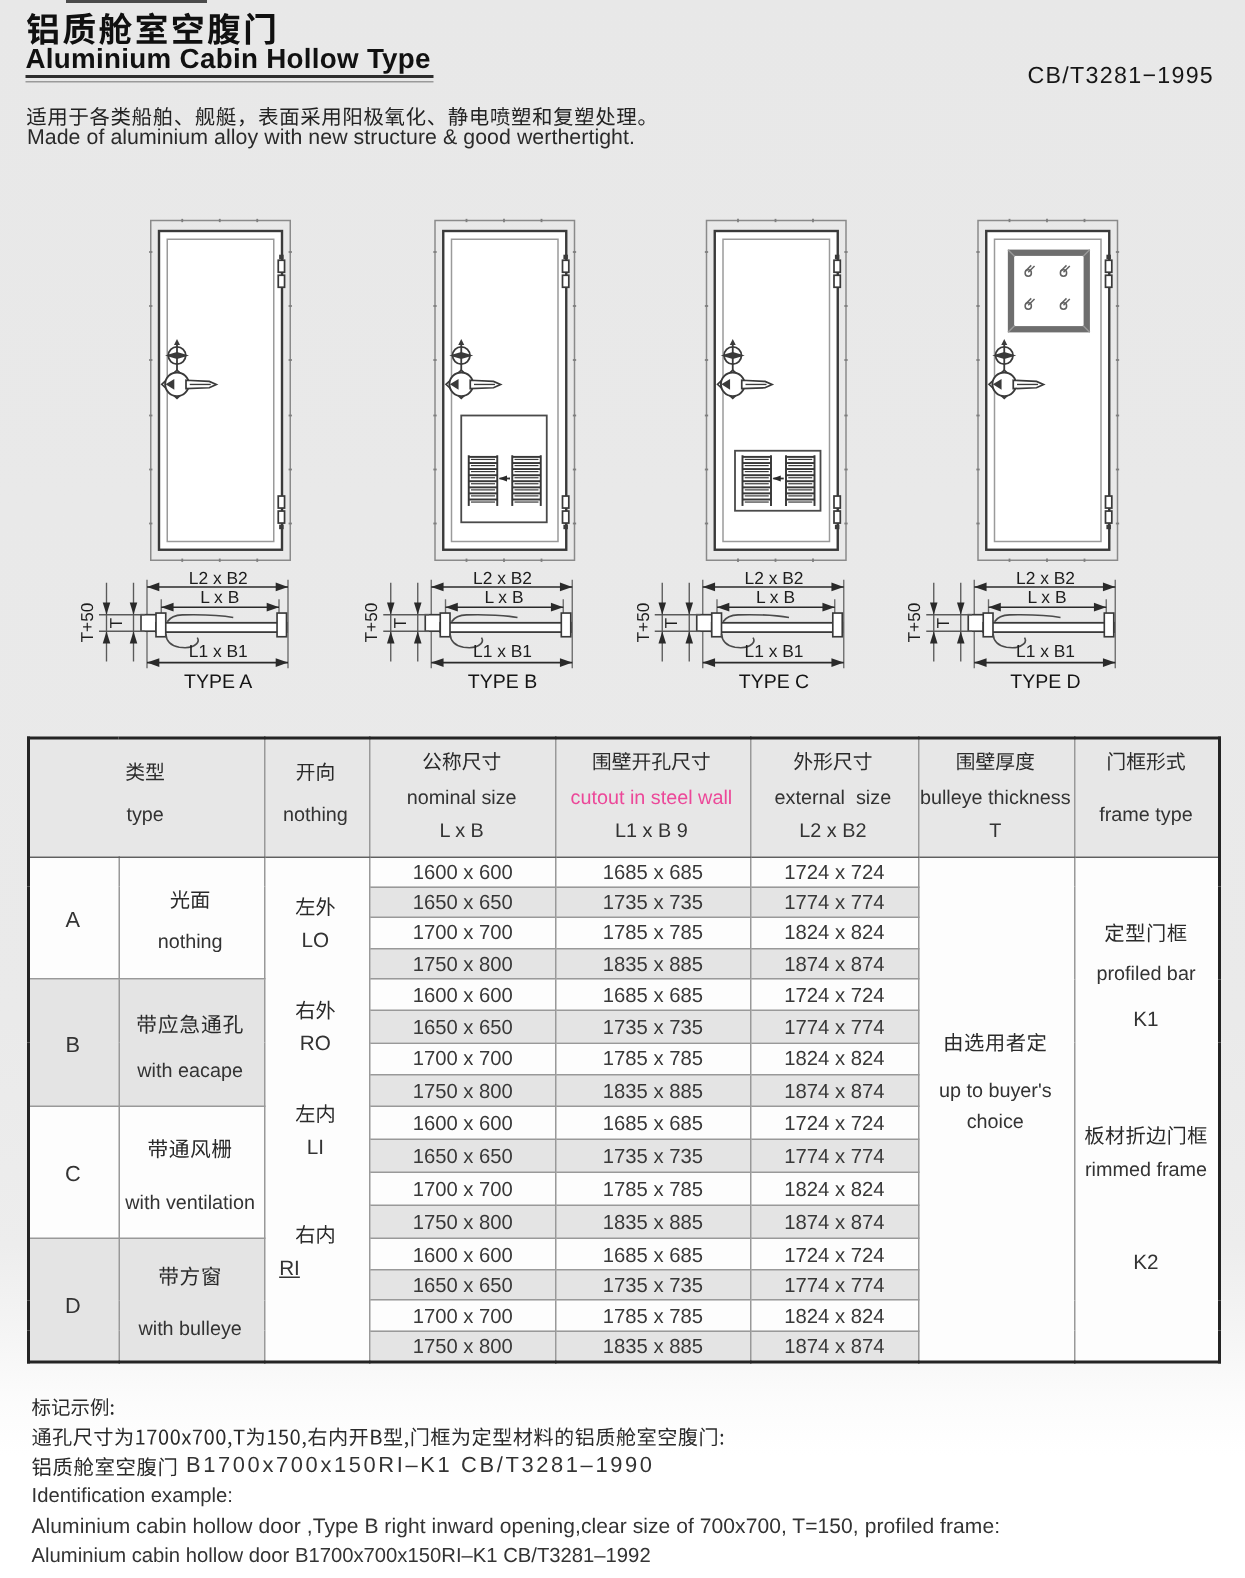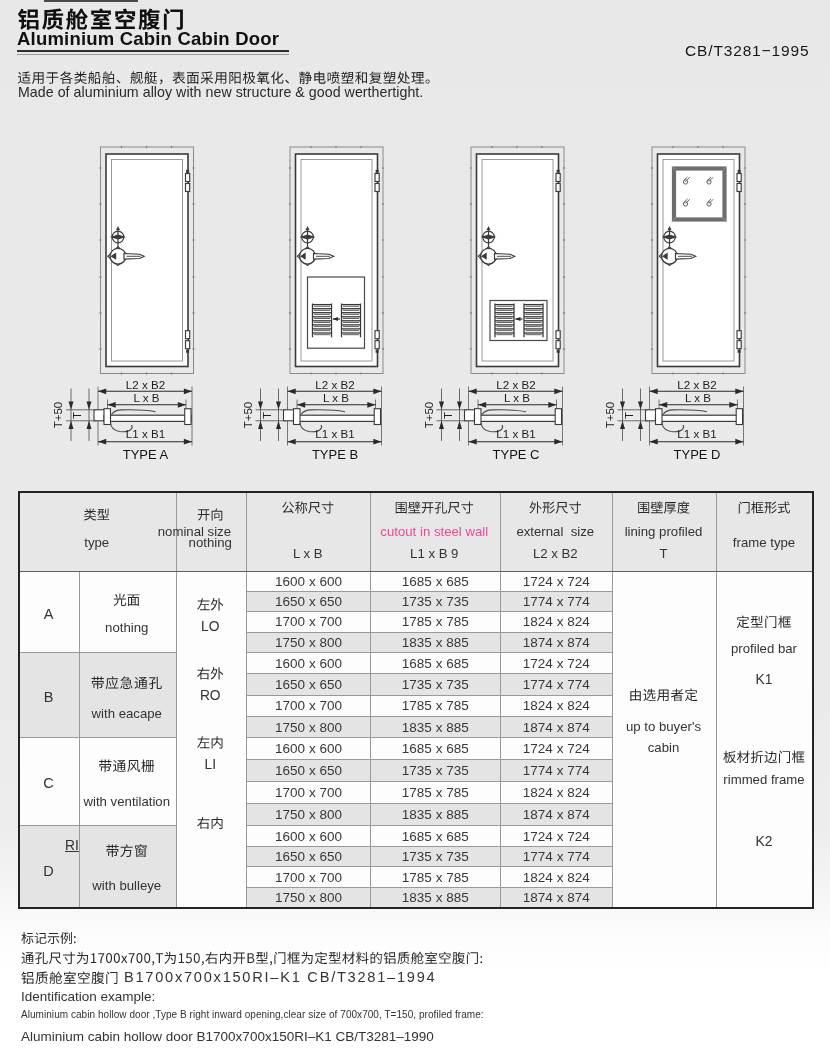--- a/index.html
+++ b/index.html
@@ -6,21 +6,21 @@
  font-family:"Liberation Sans",sans-serif;
  background:linear-gradient(180deg,#e8e8e8 0px,#eaeaea 680px,#ededed 830px,#f5f5f5 890px,#fcfcfc 935px,#fff 970px);}
 .ab{position:absolute;}
 td{padding:0;}
 svg text{font-family:"Liberation Sans",sans-serif;}
 </style></head>
 <body>
 
 <div class="ab" style="left:44px;top:0;width:94px;height:2px;background:#4a4a4a"></div>
 
-<div class="ab" style="left:17px;top:28px;font-size:18.5px;font-weight:bold;color:#111;letter-spacing:0.2px">Aluminium Cabin Cabin Door</div>
+<div class="ab" style="left:17px;top:28px;font-size:18.5px;font-weight:bold;color:#111;letter-spacing:0.2px">Aluminium Cabin Hollow Type</div>
 
 <div class="ab" style="left:17px;top:50px;width:272px;height:2px;background:#2e2e2e"></div>
 <div class="ab" style="left:17px;top:53.5px;width:272px;height:1.6px;background:#9a9a9a"></div>
 
 <div class="ab" style="left:685px;top:41.5px;font-size:15.5px;color:#161616;letter-spacing:0.85px">CB/T3281−1995</div>
 
 <div class="ab" style="left:18px;top:83.5px;font-size:14.2px;letter-spacing:0.05px;color:#2a2a2a">Made of aluminium alloy with new structure &amp; good werthertight.</div>
 
 <table class="ab" style="left:18px;top:491px;border-collapse:collapse;table-layout:fixed;width:794px;
  border:2px solid #242424;font-size:13.5px;color:#383838;text-align:center;">
@@ -140,33 +140,33 @@
   </table>
 <style>
 table td{border:1px solid #999999;}
 table tr:first-child td{border-bottom:1.5px solid #606060;background:#e5e5e5;}
 </style>
 
 <div class="ab" style="left:-53.25px;top:534.816px;width:300px;text-align:center;font-size:13.2px;color:#333333;">type</div>
 
 <div class="ab" style="left:60.25px;top:534.816px;width:300px;text-align:center;font-size:13.2px;color:#333333;">nothing</div>
 
-<div class="ab" style="left:157.75px;top:523.816px;width:300px;text-align:left;font-size:13.2px;color:#333333;">nominal size</div>
+<div class="ab" style="left:157.75px;top:523.816px;width:300px;text-align:center;font-size:13.2px;color:#333333;">nominal size</div>
 
 <div class="ab" style="left:157.75px;top:545.816px;width:300px;text-align:center;font-size:13.2px;color:#333333;">L x B</div>
 
 <div class="ab" style="left:284.25px;top:523.816px;width:300px;text-align:center;font-size:13.2px;color:#ec4899;">cutout in steel wall</div>
 
 <div class="ab" style="left:284.25px;top:545.816px;width:300px;text-align:center;font-size:13.2px;color:#333333;">L1 x B 9</div>
 
 <div class="ab" style="left:405.25px;top:523.816px;width:300px;text-align:center;font-size:13.2px;color:#333333;">external&nbsp;&nbsp;size</div>
 
 <div class="ab" style="left:405.25px;top:545.816px;width:300px;text-align:center;font-size:13.2px;color:#333333;">L2 x B2</div>
 
-<div class="ab" style="left:513.5px;top:523.816px;width:300px;text-align:center;font-size:13.2px;color:#333333;">lining profiled</div>
+<div class="ab" style="left:513.5px;top:523.816px;width:300px;text-align:center;font-size:13.2px;color:#333333;">bulleye thickness</div>
 
 <div class="ab" style="left:513.5px;top:545.816px;width:300px;text-align:center;font-size:13.2px;color:#333333;">T</div>
 
 <div class="ab" style="left:614px;top:534.816px;width:300px;text-align:center;font-size:13.2px;color:#333333;">frame type</div>
 
 <div class="ab" style="left:-101.5px;top:605.51px;width:300px;text-align:center;font-size:14.5px;color:#333333;">A</div>
 
 <div class="ab" style="left:-101.5px;top:688.51px;width:300px;text-align:center;font-size:14.5px;color:#333333;">B</div>
 
 <div class="ab" style="left:-101.5px;top:775.01px;width:300px;text-align:center;font-size:14.5px;color:#333333;">C</div>
@@ -180,41 +180,41 @@
 <div class="ab" style="left:-23.25px;top:793.816px;width:300px;text-align:center;font-size:13.2px;color:#333333;">with ventilation</div>
 
 <div class="ab" style="left:-23.25px;top:877.816px;width:300px;text-align:center;font-size:13.2px;color:#333333;">with bulleye</div>
 
 <div class="ab" style="left:60.25px;top:618.944px;width:300px;text-align:center;font-size:13.8px;color:#333333;">LO</div>
 
 <div class="ab" style="left:60.25px;top:688.444px;width:300px;text-align:center;font-size:13.8px;color:#333333;">RO</div>
 
 <div class="ab" style="left:60.25px;top:756.944px;width:300px;text-align:center;font-size:13.8px;color:#333333;">LI</div>
 
-<div class="ab" style="left:65px;top:837.944px;width:300px;font-size:13.8px;color:#333333;text-decoration:underline;">RI</div>
+<div class="ab" style="left:43px;top:837.944px;width:300px;text-align:center;font-size:13.8px;color:#333333;text-decoration:underline;">RI</div>
 
 <div class="ab" style="left:513.5px;top:718.816px;width:300px;text-align:center;font-size:13.2px;color:#333333;">up to buyer's</div>
 
-<div class="ab" style="left:513.5px;top:740.316px;width:300px;text-align:center;font-size:13.2px;color:#333333;">cabin</div>
+<div class="ab" style="left:513.5px;top:740.316px;width:300px;text-align:center;font-size:13.2px;color:#333333;">choice</div>
 
 <div class="ab" style="left:614px;top:640.816px;width:300px;text-align:center;font-size:13.2px;color:#333333;">profiled bar</div>
 
 <div class="ab" style="left:614px;top:671.944px;width:300px;text-align:center;font-size:13.8px;color:#333333;">K1</div>
 
 <div class="ab" style="left:614px;top:771.816px;width:300px;text-align:center;font-size:13.2px;color:#333333;">rimmed frame</div>
 
 <div class="ab" style="left:614px;top:833.944px;width:300px;text-align:center;font-size:13.8px;color:#333333;">K2</div>
 
 <div class="ab" style="left:21px;top:988.63px;font-size:13.5px;color:#333333;">Identification example:</div>
 
-<div class="ab" style="left:21px;top:1008.63px;font-size:10px;color:#333333;letter-spacing:0.05px">Aluminium cabin hollow door ,Type B right inward opening,clear size of 700x700, T=150, profiled frame:</div>
-
-<div class="ab" style="left:124px;top:968.948px;font-size:14.6px;color:#333333;letter-spacing:1.75px">B1700x700x150RI–K1 CB/T3281–1994</div>
-
-<div class="ab" style="left:21px;top:1028.63px;font-size:13.5px;color:#333333;">Aluminium cabin hollow door B1700x700x150RI–K1 CB/T3281–1990</div>
+<div class="ab" style="left:21px;top:1008.63px;font-size:14px;color:#333333;letter-spacing:0.05px">Aluminium cabin hollow door ,Type B right inward opening,clear size of 700x700, T=150, profiled frame:</div>
+
+<div class="ab" style="left:124px;top:968.948px;font-size:14.6px;color:#333333;letter-spacing:1.75px">B1700x700x150RI–K1 CB/T3281–1990</div>
+
+<div class="ab" style="left:21px;top:1028.63px;font-size:13.5px;color:#333333;">Aluminium cabin hollow door B1700x700x150RI–K1 CB/T3281–1992</div>
 <svg class="ab" style="left:0;top:0" width="830" height="1052" viewBox="0 0 830 1052">
 
 <path transform="translate(17.5,27.8)" d="M12.6 -15.9H17.6V-12.5H12.6ZM10.1 -18.2V-10.1H20.3V-18.2ZM9.4 -7.9V2.0H12.0V0.8H18.3V1.9H21.0V-7.9ZM12.0 -1.6V-5.5H18.3V-1.6ZM1.3 -8.1V-5.7H4.0V-2.3C4.0 -1.1 3.3 -0.2 2.8 0.2C3.2 0.5 3.8 1.5 4.1 2.0C4.5 1.5 5.2 1.0 9.1 -1.5C8.9 -2.0 8.6 -3.1 8.5 -3.8L6.5 -2.6V-5.7H8.8V-8.1H6.5V-10.3H8.5V-12.7H2.9C3.4 -13.2 3.8 -13.8 4.1 -14.4H9.1V-16.9H5.5C5.7 -17.4 5.9 -17.9 6.1 -18.3L3.7 -19.1C3.0 -17.1 1.8 -15.2 0.4 -13.9C0.8 -13.3 1.5 -11.9 1.6 -11.3C1.9 -11.5 2.2 -11.8 2.4 -12.1V-10.3H4.0V-8.1Z M37.6 -0.9C39.7 -0.1 42.4 1.1 43.9 2.0L45.8 0.2C44.2 -0.6 41.6 -1.8 39.5 -2.5ZM36.1 -7.2V-5.5C36.1 -4.0 35.7 -1.6 28.8 -0.1C29.5 0.5 30.3 1.4 30.6 2.0C38.0 -0.0 39.0 -3.1 39.0 -5.4V-7.2ZM30.7 -10.4V-2.5H33.4V-7.9H41.5V-2.3H44.3V-10.4H38.1L38.4 -12.0H45.7V-14.4H38.6L38.7 -16.2C40.8 -16.4 42.7 -16.7 44.4 -17.1L42.3 -19.3C38.6 -18.4 32.4 -17.9 26.9 -17.7V-11.2C26.9 -7.8 26.8 -2.9 24.6 0.4C25.3 0.7 26.5 1.3 27.0 1.8C29.2 -1.8 29.6 -7.5 29.6 -11.2V-12.0H35.7L35.5 -10.4ZM35.8 -14.4H29.6V-15.4C31.6 -15.5 33.8 -15.7 35.8 -15.9Z M55.6 -14.3V-9.6H52.7V-13.1C53.2 -12.2 53.6 -10.9 53.8 -10.1L55.5 -10.8C55.3 -11.6 54.8 -12.8 54.3 -13.8L52.7 -13.2V-14.3ZM63.0 -19.4C61.9 -16.5 60.1 -13.9 58.0 -12.1V-16.4H54.7L55.6 -18.7L52.9 -19.2C52.7 -18.4 52.5 -17.3 52.3 -16.4H50.4V-9.6H48.9V-7.3H50.4C50.3 -4.6 50.1 -1.3 48.7 0.9C49.3 1.1 50.4 1.8 50.8 2.2C52.2 0.0 52.6 -3.3 52.7 -6.2C53.2 -5.2 53.8 -3.8 54.0 -2.9L55.6 -3.6V-0.7C55.6 -0.5 55.5 -0.4 55.3 -0.4C55.0 -0.4 54.3 -0.4 53.5 -0.4C53.8 0.2 54.2 1.3 54.3 1.9C55.6 1.9 56.5 1.9 57.2 1.5C57.8 1.1 58.0 0.4 58.0 -0.7V-10.8C58.3 -10.2 58.7 -9.5 58.9 -9.2L59.8 -10.0V-1.6C59.8 0.9 60.6 1.6 63.0 1.6C63.6 1.6 65.9 1.6 66.5 1.6C68.7 1.6 69.3 0.7 69.6 -2.6C68.9 -2.7 67.9 -3.1 67.4 -3.5C67.3 -1.1 67.1 -0.6 66.3 -0.6C65.7 -0.6 63.8 -0.6 63.4 -0.6C62.4 -0.6 62.2 -0.7 62.2 -1.7V-9.0H65.5C65.4 -7.0 65.4 -6.1 65.2 -5.8C65.0 -5.6 64.8 -5.6 64.5 -5.6C64.2 -5.6 63.5 -5.6 62.6 -5.7C63.0 -5.1 63.3 -4.2 63.3 -3.6C64.3 -3.5 65.2 -3.6 65.8 -3.6C66.4 -3.7 66.9 -3.9 67.3 -4.4C67.7 -5.0 67.8 -6.5 67.9 -10.1L68.6 -9.4C69.0 -10.0 69.8 -10.9 70.4 -11.4C68.4 -12.8 66.3 -15.5 65.1 -18.0L65.4 -18.7ZM55.6 -7.3V-3.9C55.3 -4.8 54.8 -6.0 54.3 -6.9L52.7 -6.3L52.7 -7.3ZM64.0 -15.6C64.7 -14.1 65.7 -12.6 66.7 -11.3H61.0C62.1 -12.6 63.1 -14.1 64.0 -15.6Z M75.6 -5.2V-2.9H82.1V-1.0H73.6V1.4H93.6V-1.0H84.9V-2.9H91.8V-5.2H84.9V-6.9H82.1V-5.2ZM81.8 -18.7C82.0 -18.3 82.2 -17.8 82.3 -17.3H73.7V-13.0H76.2V-11.2H79.5C78.6 -10.4 77.8 -9.7 77.4 -9.5C76.8 -9.0 76.3 -8.8 75.8 -8.7C76.1 -8.0 76.5 -6.8 76.6 -6.4C77.5 -6.7 78.7 -6.8 88.8 -7.6C89.3 -7.1 89.7 -6.6 90.0 -6.2L92.1 -7.6C91.3 -8.7 89.7 -10.1 88.3 -11.2H91.0V-13.0H93.4V-17.3H85.4C85.1 -18.0 84.7 -18.8 84.4 -19.4ZM85.7 -10.4 86.9 -9.4 80.3 -9.0C81.2 -9.7 82.2 -10.4 83.0 -11.2H86.9ZM76.3 -13.5V-14.9H90.7V-13.5Z M108.6 -11.4C110.8 -10.3 114.0 -8.6 115.6 -7.6L117.4 -9.8C115.7 -10.8 112.4 -12.3 110.3 -13.3ZM104.9 -13.3C102.9 -11.8 100.4 -10.6 98.0 -9.8L99.5 -7.3L100.7 -7.9V-5.6H106.1V-1.2H98.0V1.3H117.4V-1.2H109.0V-5.6H114.7V-8.0H101.0C103.0 -9.0 105.2 -10.3 106.8 -11.6ZM105.4 -18.5C105.7 -18.0 106.0 -17.2 106.2 -16.6H97.8V-11.0H100.5V-14.1H114.7V-11.5H117.6V-16.6H109.5C109.2 -17.4 108.7 -18.5 108.3 -19.3Z M133.3 -9.8H138.6V-8.8H133.3ZM133.3 -12.3H138.6V-11.3H133.3ZM132.2 -19.2C131.5 -17.4 130.4 -15.6 129.1 -14.3V-18.3H122.4V-10.1C122.4 -6.8 122.4 -2.2 121.0 0.9C121.6 1.1 122.7 1.7 123.2 2.1C124.0 0.0 124.5 -2.8 124.6 -5.4H126.7V-0.9C126.7 -0.7 126.6 -0.6 126.3 -0.6C126.1 -0.6 125.3 -0.5 124.6 -0.6C124.9 0.1 125.2 1.3 125.3 2.0C126.7 2.0 127.6 1.9 128.2 1.5C128.7 1.2 128.9 0.7 129.0 0.1C129.4 0.7 129.9 1.5 130.1 2.0C132.2 1.6 134.1 1.1 135.8 0.2C137.3 1.0 139.0 1.6 140.9 2.0C141.3 1.3 142.0 0.3 142.6 -0.2C141.0 -0.4 139.5 -0.8 138.2 -1.3C139.5 -2.4 140.5 -3.8 141.3 -5.4L139.6 -6.2L139.2 -6.1H135.3C135.5 -6.4 135.7 -6.8 135.9 -7.1H141.1V-13.9H132.3L133.0 -15.0H142.0V-17.3H134.3L134.8 -18.5ZM124.8 -15.9H126.7V-13.2H124.8ZM124.8 -10.8H126.7V-7.9H124.8L124.8 -10.1ZM129.1 -13.1C129.7 -12.7 130.3 -12.2 130.6 -11.9L130.8 -12.2V-7.1H133.1C132.1 -5.7 130.7 -4.5 129.1 -3.6ZM129.1 -2.9C129.6 -2.4 130.1 -1.9 130.4 -1.5C131.0 -1.9 131.6 -2.3 132.2 -2.8C132.6 -2.2 133.1 -1.8 133.6 -1.3C132.2 -0.7 130.7 -0.3 129.1 -0.1C129.1 -0.3 129.1 -0.6 129.1 -0.9ZM133.8 -4.1H137.6C137.1 -3.5 136.5 -2.9 135.8 -2.5C135.0 -2.9 134.3 -3.5 133.8 -4.1Z M147.1 -17.9C148.2 -16.5 149.7 -14.6 150.3 -13.5L152.5 -15.1C151.8 -16.2 150.3 -18.0 149.1 -19.3ZM146.4 -14.1V2.0H149.2V-14.1ZM152.8 -18.4V-15.8H162.6V-1.1C162.6 -0.6 162.5 -0.5 162.1 -0.5C161.6 -0.5 160.1 -0.5 158.7 -0.5C159.1 0.1 159.5 1.3 159.7 2.0C161.7 2.0 163.2 2.0 164.1 1.6C165.1 1.1 165.4 0.4 165.4 -1.0V-18.4Z" fill="#101010"></path>
 
 <path transform="translate(17.5,82.8)" d="M0.8 -10.4C1.6 -9.7 2.4 -8.8 2.8 -8.1L3.6 -8.8C3.2 -9.4 2.3 -10.3 1.6 -10.9ZM6.2 -4.6H11.0V-2.4H6.2ZM3.4 -6.6H0.5V-5.6H2.4V-1.4C1.8 -1.2 1.2 -0.6 0.5 0.0L1.2 0.9C1.9 0.0 2.6 -0.7 3.0 -0.7C3.3 -0.7 3.8 -0.3 4.4 0.0C5.3 0.6 6.5 0.7 8.1 0.7C9.4 0.7 11.8 0.6 12.8 0.6C12.8 0.3 13.0 -0.2 13.1 -0.4C11.8 -0.3 9.7 -0.2 8.1 -0.2C6.6 -0.2 5.5 -0.3 4.6 -0.8C4.0 -1.1 3.7 -1.4 3.4 -1.5ZM5.3 -5.5V-1.5H12.0V-5.5H9.1V-7.2H13.0V-8.1H9.1V-9.9C10.3 -10.0 11.3 -10.2 12.1 -10.5L11.6 -11.3C10.0 -10.8 7.1 -10.5 4.8 -10.3C4.9 -10.1 5.0 -9.7 5.0 -9.5C6.0 -9.6 7.1 -9.6 8.1 -9.8V-8.1H4.2V-7.2H8.1V-5.5Z M16.1 -10.5V-5.5C16.1 -3.6 16.0 -1.2 14.5 0.5C14.7 0.6 15.1 1.0 15.3 1.2C16.3 0.0 16.8 -1.6 17.0 -3.1H20.4V1.0H21.4V-3.1H25.1V-0.3C25.1 -0.1 25.0 0.0 24.7 0.0C24.5 0.1 23.6 0.1 22.6 0.0C22.7 0.3 22.9 0.7 23.0 1.0C24.2 1.0 25.0 1.0 25.5 0.8C25.9 0.7 26.1 0.4 26.1 -0.3V-10.5ZM17.1 -9.5H20.4V-7.3H17.1ZM25.1 -9.5V-7.3H21.4V-9.5ZM17.1 -6.3H20.4V-4.1H17.1C17.1 -4.6 17.1 -5.1 17.1 -5.5ZM25.1 -6.3V-4.1H21.4V-6.3Z M29.8 -10.5V-9.4H34.5V-6.0H28.8V-5.0H34.5V-0.4C34.5 -0.1 34.4 -0.0 34.1 -0.0C33.8 -0.0 32.7 -0.0 31.6 -0.1C31.8 0.2 32.0 0.7 32.0 1.0C33.4 1.0 34.3 1.0 34.8 0.8C35.4 0.7 35.6 0.3 35.6 -0.4V-5.0H41.0V-6.0H35.6V-9.4H40.0V-10.5Z M44.9 -3.8V1.1H45.9V0.5H51.9V1.1H53.0V-3.8ZM45.9 -0.4V-2.8H51.9V-0.4ZM47.2 -11.5C46.3 -9.9 44.6 -8.3 42.9 -7.4C43.1 -7.2 43.5 -6.8 43.7 -6.6C44.4 -7.1 45.2 -7.7 45.9 -8.3C46.5 -7.6 47.3 -6.9 48.1 -6.3C46.4 -5.4 44.4 -4.7 42.5 -4.3C42.7 -4.1 43.0 -3.7 43.0 -3.4C45.0 -3.9 47.2 -4.7 49.0 -5.7C50.7 -4.7 52.7 -3.9 54.7 -3.5C54.8 -3.8 55.1 -4.2 55.3 -4.4C53.4 -4.8 51.6 -5.4 50.0 -6.3C51.3 -7.2 52.5 -8.3 53.3 -9.6L52.6 -10.1L52.4 -10.0H47.4C47.7 -10.4 48.0 -10.8 48.2 -11.2ZM46.5 -9.0 46.6 -9.1H51.7C51.0 -8.3 50.1 -7.5 49.0 -6.9C48.0 -7.5 47.2 -8.2 46.5 -9.0Z M66.3 -11.2C66.0 -10.6 65.4 -9.8 65.0 -9.2L65.8 -8.9C66.3 -9.4 66.9 -10.1 67.4 -10.8ZM58.7 -10.7C59.2 -10.2 59.8 -9.4 60.1 -8.8L61.0 -9.3C60.7 -9.8 60.1 -10.6 59.5 -11.1ZM62.5 -11.4V-8.8H57.2V-7.8H61.6C60.5 -6.7 58.7 -5.7 56.9 -5.3C57.1 -5.1 57.4 -4.7 57.6 -4.5C59.4 -5.0 61.3 -6.1 62.5 -7.4V-5.2H63.5V-7.2C65.2 -6.3 67.2 -5.2 68.3 -4.5L68.8 -5.4C67.7 -6.0 65.8 -7.0 64.1 -7.8H68.9V-8.8H63.5V-11.4ZM62.5 -4.9C62.4 -4.3 62.3 -3.8 62.2 -3.4H57.1V-2.4H61.9C61.2 -1.2 59.8 -0.3 56.8 0.1C57.0 0.4 57.3 0.8 57.4 1.1C60.7 0.5 62.3 -0.6 63.0 -2.3C64.0 -0.4 65.9 0.7 68.7 1.1C68.8 0.8 69.1 0.4 69.3 0.1C66.8 -0.1 65.0 -1.0 64.0 -2.4H68.9V-3.4H63.3C63.4 -3.8 63.5 -4.3 63.6 -4.9Z M73.2 -8.1C73.5 -7.4 73.9 -6.6 74.0 -6.1L74.7 -6.4C74.6 -6.9 74.2 -7.7 73.9 -8.3ZM73.2 -3.9C73.6 -3.2 74.0 -2.3 74.2 -1.8L74.9 -2.1C74.7 -2.6 74.3 -3.5 73.9 -4.2ZM77.4 -4.6V1.1H78.4V0.4H81.5V1.1H82.5V-4.6ZM78.4 -0.5V-3.7H81.5V-0.5ZM78.0 -10.7V-8.6C78.0 -7.7 77.8 -6.6 76.5 -5.8C76.7 -5.7 77.1 -5.4 77.2 -5.2C78.6 -6.1 78.9 -7.5 78.9 -8.6V-9.8H80.9V-6.8C80.9 -5.8 81.1 -5.5 82.0 -5.5C82.1 -5.5 82.5 -5.5 82.7 -5.5C82.9 -5.5 83.2 -5.5 83.3 -5.5C83.3 -5.7 83.3 -6.1 83.2 -6.3C83.1 -6.3 82.8 -6.3 82.7 -6.3C82.6 -6.3 82.2 -6.3 82.0 -6.3C81.9 -6.3 81.9 -6.4 81.9 -6.8V-10.7ZM75.3 -8.9V-5.5H72.7V-8.9ZM70.8 -5.5V-4.6H71.8C71.8 -3.0 71.7 -0.8 70.7 0.7C71.0 0.7 71.3 1.0 71.5 1.2C72.5 -0.4 72.7 -2.8 72.7 -4.6H75.3V-0.2C75.3 0.0 75.2 0.0 75.1 0.1C74.9 0.1 74.4 0.1 73.8 0.0C74.0 0.3 74.1 0.7 74.1 0.9C75.0 0.9 75.5 0.9 75.8 0.8C76.1 0.6 76.2 0.3 76.2 -0.2V-9.7H74.0C74.2 -10.2 74.4 -10.7 74.6 -11.3L73.6 -11.5C73.5 -11.0 73.3 -10.3 73.1 -9.7H71.8V-5.5Z M87.2 -8.2C87.5 -7.6 87.9 -6.8 88.0 -6.3L88.7 -6.6C88.5 -7.1 88.2 -7.8 87.8 -8.4ZM87.2 -3.7C87.6 -3.1 87.9 -2.3 88.0 -1.7L88.7 -2.0C88.6 -2.6 88.2 -3.4 87.9 -4.0ZM85.0 -5.6V-4.7H86.0C85.9 -2.9 85.7 -0.9 84.9 0.6C85.1 0.7 85.4 1.0 85.6 1.1C86.5 -0.5 86.8 -2.8 86.9 -4.7H89.1V-0.1C89.1 0.1 89.1 0.1 88.9 0.1C88.7 0.1 88.1 0.1 87.5 0.1C87.6 0.4 87.7 0.8 87.8 1.0C88.6 1.0 89.2 1.0 89.5 0.8C89.9 0.7 90.0 0.4 90.0 -0.1V-10.1H88.0C88.2 -10.5 88.4 -10.9 88.5 -11.3L87.6 -11.5C87.5 -11.1 87.3 -10.5 87.1 -10.1H86.0V-6.0V-5.6ZM86.9 -9.2H89.1V-5.6H86.9V-6.0ZM93.4 -11.5C93.2 -10.7 93.0 -9.7 92.8 -8.9H90.9V1.1H91.8V0.4H95.6V1.0H96.6V-8.9H93.7C94.0 -9.6 94.2 -10.5 94.4 -11.3ZM91.8 -0.6V-3.9H95.6V-0.6ZM91.8 -4.8V-8.0H95.6V-4.8Z M102.1 0.8 103.0 -0.0C102.1 -1.0 100.9 -2.3 99.9 -3.0L99.1 -2.3C100.0 -1.5 101.2 -0.3 102.1 0.8Z M115.2 -8.1C115.5 -7.4 115.8 -6.6 116.0 -6.1L116.7 -6.4C116.5 -6.9 116.2 -7.7 115.8 -8.3ZM115.1 -3.9C115.5 -3.2 115.9 -2.3 116.1 -1.8L116.8 -2.1C116.6 -2.6 116.2 -3.5 115.8 -4.2ZM119.0 -10.8V-3.7H120.0V-9.9H123.6V-3.7H124.6V-10.8ZM117.1 -8.9V-5.5H114.9V-8.9ZM113.0 -5.5V-4.7H114.0C114.0 -3.0 113.9 -0.8 112.9 0.6C113.1 0.7 113.5 1.0 113.7 1.1C114.7 -0.4 114.9 -2.8 114.9 -4.7H117.1V-0.2C117.1 0.0 117.0 0.0 116.8 0.1C116.7 0.1 116.2 0.1 115.6 0.0C115.7 0.3 115.9 0.7 115.9 0.9C116.7 0.9 117.2 0.9 117.6 0.8C117.9 0.6 118.0 0.3 118.0 -0.2V-9.7H116.0C116.2 -10.2 116.4 -10.7 116.6 -11.3L115.5 -11.5C115.4 -11.0 115.3 -10.3 115.1 -9.7H114.0V-5.5ZM121.3 -8.7V-6.0C121.3 -4.0 120.9 -1.5 118.2 0.2C118.4 0.4 118.7 0.7 118.8 0.9C120.6 -0.1 121.4 -1.6 121.9 -3.0V-0.4C121.9 0.5 122.2 0.7 123.1 0.7H124.1C125.2 0.7 125.3 0.2 125.4 -2.0C125.2 -2.0 124.9 -2.2 124.6 -2.4C124.6 -0.4 124.5 -0.1 124.1 -0.1H123.2C122.9 -0.1 122.8 -0.2 122.8 -0.5V-3.8H122.0C122.2 -4.5 122.2 -5.3 122.2 -6.0V-8.7Z M128.9 -8.0C129.2 -7.4 129.5 -6.7 129.6 -6.1L130.3 -6.4C130.2 -6.9 129.8 -7.7 129.5 -8.3ZM128.9 -3.8C129.2 -3.1 129.6 -2.3 129.6 -1.7L130.3 -1.9C130.2 -2.5 129.9 -3.3 129.5 -4.0ZM132.2 -5.8C132.2 -5.8 132.4 -6.0 132.5 -6.0H133.9C133.8 -4.8 133.6 -3.7 133.3 -2.7C133.1 -3.3 132.9 -4.0 132.7 -4.8L132.1 -4.5C132.3 -3.3 132.6 -2.4 133.0 -1.7C132.6 -0.7 132.1 -0.1 131.5 0.4C131.7 0.6 131.9 0.9 132.0 1.1C132.6 0.6 133.1 -0.0 133.5 -0.8C134.5 0.5 135.9 0.8 137.4 0.8H139.3C139.3 0.6 139.5 0.1 139.6 -0.1C139.2 -0.1 137.8 -0.1 137.5 -0.1C136.1 -0.1 134.8 -0.4 133.9 -1.7C134.4 -3.0 134.6 -4.7 134.7 -6.8L134.2 -6.9L134.1 -6.9H133.2C133.8 -7.8 134.3 -9.1 134.7 -10.4L134.1 -10.8L133.9 -10.7H131.9V-9.8H133.5C133.2 -8.7 132.7 -7.6 132.5 -7.3C132.3 -6.9 132.0 -6.5 131.8 -6.5C131.9 -6.3 132.2 -6.0 132.2 -5.8ZM138.5 -11.1C137.7 -10.8 136.1 -10.4 134.8 -10.2C134.9 -10.0 135.0 -9.7 135.1 -9.5C135.6 -9.6 136.1 -9.6 136.6 -9.8V-6.8H135.1V-5.9H136.6V-2.4H134.8V-1.5H139.4V-2.4H137.5V-5.9H139.1V-6.8H137.5V-9.9C138.2 -10.1 138.7 -10.3 139.2 -10.4ZM130.7 -8.9V-5.5H128.6V-8.9ZM127.0 -5.5V-4.6H127.8C127.8 -2.9 127.7 -0.8 126.8 0.7C127.0 0.7 127.4 0.9 127.5 1.1C128.5 -0.5 128.6 -2.8 128.6 -4.6H130.7V-0.1C130.7 0.1 130.6 0.1 130.4 0.2C130.3 0.2 129.8 0.2 129.2 0.1C129.3 0.4 129.4 0.7 129.4 1.0C130.3 1.0 130.7 0.9 131.1 0.8C131.4 0.7 131.5 0.4 131.5 -0.1V-9.7H129.8L130.4 -11.3L129.3 -11.5C129.2 -11.0 129.0 -10.3 128.9 -9.7H127.8V-5.5Z M142.6 1.5C144.1 1.0 145.0 -0.2 145.0 -1.6C145.0 -2.6 144.6 -3.2 143.8 -3.2C143.3 -3.2 142.8 -2.9 142.8 -2.2C142.8 -1.6 143.3 -1.3 143.8 -1.3L144.0 -1.3C144.0 -0.3 143.4 0.3 142.3 0.7Z M158.0 1.1C158.3 0.9 158.8 0.7 162.6 -0.5C162.5 -0.7 162.5 -1.1 162.4 -1.4L159.1 -0.4V-3.4C159.9 -4.0 160.7 -4.6 161.2 -5.2C162.3 -2.4 164.2 -0.3 167.0 0.6C167.2 0.4 167.5 -0.0 167.7 -0.3C166.4 -0.7 165.2 -1.3 164.3 -2.2C165.1 -2.7 166.1 -3.4 166.9 -4.1L166.1 -4.7C165.5 -4.1 164.5 -3.4 163.7 -2.8C163.1 -3.5 162.6 -4.3 162.2 -5.2H167.3V-6.1H161.8V-7.3H166.2V-8.2H161.8V-9.3H166.8V-10.2H161.8V-11.4H160.8V-10.2H156.0V-9.3H160.8V-8.2H156.7V-7.3H160.8V-6.1H155.4V-5.2H159.9C158.7 -4.1 156.7 -3.0 155.0 -2.5C155.3 -2.3 155.6 -1.9 155.7 -1.7C156.5 -1.9 157.3 -2.3 158.1 -2.8V-0.7C158.1 -0.2 157.8 0.0 157.5 0.1C157.7 0.4 157.9 0.8 158.0 1.1Z M173.9 -4.5H176.8V-3.0H173.9ZM173.9 -5.4V-6.9H176.8V-5.4ZM173.9 -2.2H176.8V-0.6H173.9ZM169.4 -10.5V-9.5H174.6C174.5 -9.0 174.4 -8.4 174.3 -7.8H170.0V1.1H171.0V0.4H179.8V1.1H180.8V-7.8H175.3L175.8 -9.5H181.5V-10.5ZM171.0 -0.6V-6.9H173.0V-0.6ZM179.8 -0.6H177.7V-6.9H179.8Z M193.5 -9.4C193.1 -8.4 192.2 -6.9 191.5 -6.0L192.4 -5.6C193.1 -6.5 193.9 -7.8 194.6 -9.0ZM184.6 -8.5C185.2 -7.7 185.7 -6.6 185.9 -5.9L186.8 -6.3C186.6 -7.0 186.1 -8.1 185.5 -8.8ZM188.3 -9.0C188.7 -8.2 189.0 -7.1 189.1 -6.5L190.1 -6.8C190.0 -7.5 189.6 -8.5 189.2 -9.3ZM193.9 -11.3C191.6 -10.8 187.4 -10.5 183.9 -10.3C184.0 -10.1 184.1 -9.7 184.1 -9.4C187.7 -9.5 191.9 -9.8 194.7 -10.3ZM183.5 -5.1V-4.1H188.1C186.9 -2.5 184.9 -1.1 183.1 -0.3C183.4 -0.1 183.7 0.3 183.9 0.6C185.6 -0.3 187.6 -1.8 188.9 -3.5V1.1H190.0V-3.6C191.3 -1.9 193.2 -0.3 195.0 0.5C195.2 0.3 195.5 -0.1 195.8 -0.4C194.0 -1.1 192.0 -2.5 190.7 -4.1H195.4V-5.1H190.0V-6.3H188.9V-5.1Z M198.8 -10.5V-5.5C198.8 -3.6 198.6 -1.2 197.1 0.5C197.4 0.6 197.8 1.0 197.9 1.2C199.0 0.0 199.4 -1.6 199.6 -3.1H203.1V1.0H204.1V-3.1H207.8V-0.3C207.8 -0.1 207.7 0.0 207.4 0.0C207.1 0.1 206.2 0.1 205.3 0.0C205.4 0.3 205.6 0.7 205.6 1.0C206.9 1.0 207.7 1.0 208.1 0.8C208.6 0.7 208.8 0.4 208.8 -0.3V-10.5ZM199.8 -9.5H203.1V-7.3H199.8ZM207.8 -9.5V-7.3H204.1V-9.5ZM199.8 -6.3H203.1V-4.1H199.7C199.8 -4.6 199.8 -5.1 199.8 -5.5ZM207.8 -6.3V-4.1H204.1V-6.3Z M217.0 -10.6V1.0H218.0V-0.1H222.1V0.9H223.1V-10.6ZM218.0 -1.0V-5.0H222.1V-1.0ZM218.0 -6.0V-9.6H222.1V-6.0ZM211.9 -10.9V1.1H212.9V-9.9H215.0C214.6 -9.0 214.1 -7.8 213.6 -6.9C214.8 -5.8 215.2 -4.9 215.2 -4.1C215.2 -3.7 215.1 -3.3 214.9 -3.2C214.7 -3.1 214.5 -3.0 214.3 -3.0C214.0 -3.0 213.6 -3.0 213.3 -3.1C213.4 -2.8 213.5 -2.4 213.5 -2.1C213.9 -2.1 214.3 -2.1 214.7 -2.1C215.0 -2.2 215.3 -2.3 215.5 -2.4C216.0 -2.7 216.2 -3.3 216.2 -4.0C216.1 -4.9 215.9 -5.9 214.6 -7.0C215.1 -8.0 215.8 -9.4 216.3 -10.5L215.6 -10.9L215.5 -10.9Z M227.5 -11.4V-8.8H225.6V-7.8H227.4C226.9 -6.0 226.1 -3.8 225.2 -2.7C225.4 -2.4 225.7 -2.0 225.8 -1.7C226.4 -2.6 227.0 -4.1 227.5 -5.6V1.1H228.4V-6.2C228.8 -5.5 229.2 -4.7 229.4 -4.3L230.0 -5.0C229.8 -5.4 228.7 -7.0 228.4 -7.5V-7.8H229.9V-8.8H228.4V-11.4ZM230.1 -10.5V-9.6H231.6C231.5 -5.1 230.9 -1.6 228.8 0.5C229.0 0.6 229.5 1.0 229.6 1.1C231.0 -0.4 231.7 -2.3 232.1 -4.7C232.6 -3.5 233.2 -2.5 234.0 -1.6C233.2 -0.7 232.3 -0.1 231.4 0.3C231.6 0.5 232.0 0.9 232.1 1.1C233.0 0.6 233.9 0.0 234.6 -0.8C235.4 -0.0 236.3 0.6 237.3 1.0C237.4 0.8 237.7 0.4 238.0 0.2C236.9 -0.2 236.0 -0.8 235.3 -1.6C236.3 -2.9 237.0 -4.5 237.4 -6.6L236.8 -6.9L236.6 -6.8H235.1C235.4 -7.9 235.8 -9.4 236.1 -10.5ZM232.6 -9.6H234.9C234.6 -8.3 234.2 -6.9 233.8 -5.9H236.3C235.9 -4.5 235.3 -3.3 234.6 -2.3C233.6 -3.6 232.9 -5.1 232.4 -6.8C232.5 -7.7 232.5 -8.6 232.6 -9.6Z M242.3 -8.7V-7.9H250.5V-8.7ZM242.3 -11.4C241.6 -9.9 240.5 -8.5 239.2 -7.5C239.4 -7.4 239.8 -6.9 240.0 -6.8C240.8 -7.5 241.6 -8.4 242.3 -9.4H251.5V-10.2H242.8C243.0 -10.5 243.1 -10.8 243.2 -11.1ZM240.9 -7.1V-6.3H248.6C248.7 -1.7 248.9 1.1 250.8 1.1C251.6 1.1 251.9 0.5 251.9 -1.3C251.7 -1.5 251.4 -1.7 251.2 -1.9C251.2 -0.7 251.1 0.1 250.9 0.1C249.8 0.1 249.6 -2.7 249.7 -7.1ZM245.7 -6.3C245.6 -5.8 245.2 -5.2 244.9 -4.8H242.7L243.1 -4.9C243.0 -5.3 242.7 -5.8 242.4 -6.3L241.6 -6.0C241.8 -5.6 242.1 -5.1 242.2 -4.8H240.2V-4.0H243.6V-3.2H240.7V-2.4H243.6V-1.5H239.7V-0.7H243.6V1.1H244.6V-0.7H248.3V-1.5H244.6V-2.4H247.6V-3.2H244.6V-4.0H247.9V-4.8H245.9C246.2 -5.1 246.5 -5.5 246.7 -6.0Z M264.7 -9.5C263.7 -8.0 262.4 -6.7 261.0 -5.5V-11.2H259.9V-4.7C259.0 -4.1 258.1 -3.6 257.3 -3.1C257.5 -2.9 257.9 -2.6 258.0 -2.4C258.7 -2.7 259.3 -3.0 259.9 -3.5V-1.1C259.9 0.4 260.3 0.8 261.7 0.8C262.0 0.8 263.8 0.8 264.1 0.8C265.5 0.8 265.8 -0.1 266.0 -2.6C265.7 -2.7 265.2 -2.9 265.0 -3.1C264.9 -0.8 264.8 -0.2 264.1 -0.2C263.7 -0.2 262.1 -0.2 261.8 -0.2C261.1 -0.2 261.0 -0.3 261.0 -1.1V-4.2C262.8 -5.5 264.4 -7.0 265.7 -8.8ZM257.2 -11.4C256.3 -9.3 254.9 -7.3 253.5 -6.0C253.7 -5.8 254.0 -5.2 254.2 -5.0C254.7 -5.5 255.2 -6.1 255.7 -6.8V1.1H256.8V-8.4C257.3 -9.3 257.8 -10.2 258.2 -11.1Z M270.7 0.8 271.6 -0.0C270.7 -1.0 269.5 -2.3 268.5 -3.0L267.7 -2.3C268.6 -1.5 269.8 -0.3 270.7 0.8Z M284.1 -11.4V-10.2H281.8V-9.4H284.1V-8.6H282.1V-7.9H284.1V-7.0H281.6V-6.2H287.6V-7.0H285.1V-7.9H287.2V-8.6H285.1V-9.4H287.4V-10.2H285.1V-11.4ZM289.4 -9.3H291.3C291.0 -8.8 290.7 -8.2 290.3 -7.8H288.4C288.7 -8.2 289.1 -8.8 289.4 -9.3ZM289.4 -11.4C288.9 -10.1 288.1 -8.8 287.2 -7.9C287.4 -7.8 287.8 -7.5 287.9 -7.3L288.0 -7.4V-6.9H289.9V-5.5H287.4V-4.6H289.9V-3.1H288.0V-2.2H289.9V-0.1C289.9 0.1 289.8 0.1 289.6 0.1C289.4 0.1 288.8 0.2 288.1 0.1C288.2 0.4 288.4 0.8 288.4 1.1C289.4 1.1 290.0 1.1 290.3 0.9C290.7 0.7 290.8 0.5 290.8 -0.1V-2.2H292.4V-1.7H293.3V-4.6H294.2V-5.5H293.3V-7.8H291.3C291.8 -8.4 292.3 -9.1 292.6 -9.8L292.0 -10.2L291.8 -10.2H289.9C290.0 -10.5 290.2 -10.9 290.3 -11.2ZM292.4 -3.1H290.8V-4.6H292.4ZM292.4 -5.5H290.8V-6.9H292.4ZM283.3 -3.0H286.0V-2.0H283.3ZM283.3 -3.7V-4.7H286.0V-3.7ZM282.4 -5.4V1.1H283.3V-1.3H286.0V0.1C286.0 0.2 285.9 0.3 285.8 0.3C285.6 0.3 285.1 0.3 284.5 0.2C284.7 0.5 284.8 0.8 284.8 1.1C285.7 1.1 286.2 1.1 286.5 0.9C286.8 0.8 286.9 0.5 286.9 0.1V-5.4Z M301.2 -5.5V-3.6H297.8V-5.5ZM302.3 -5.5H305.8V-3.6H302.3ZM301.2 -6.5H297.8V-8.4H301.2ZM302.3 -6.5V-8.4H305.8V-6.5ZM296.8 -9.5V-1.8H297.8V-2.6H301.2V-1.2C301.2 0.4 301.6 0.9 303.2 0.9C303.5 0.9 305.8 0.9 306.2 0.9C307.6 0.9 308.0 0.1 308.1 -1.9C307.8 -2.0 307.4 -2.2 307.1 -2.4C307.0 -0.6 306.9 -0.2 306.1 -0.2C305.6 -0.2 303.6 -0.2 303.2 -0.2C302.4 -0.2 302.3 -0.3 302.3 -1.1V-2.6H306.8V-9.5H302.3V-11.4H301.2V-9.5Z M314.7 -5.8V-1.2H315.6V-4.9H320.2V-1.3H321.1V-5.8ZM317.4 -4.0V-2.5C317.4 -1.6 317.0 -0.4 313.2 0.3C313.4 0.4 313.7 0.8 313.8 1.0C317.7 0.2 318.4 -1.2 318.4 -2.4V-4.0ZM318.9 -1.4 318.4 -0.8C319.2 -0.4 321.1 0.6 321.8 1.1L322.3 0.3C321.8 -0.0 319.5 -1.1 318.9 -1.4ZM314.3 -10.2V-9.4H317.4V-8.4H318.3V-9.4H321.5V-10.2H318.3V-11.4H317.4V-10.2ZM319.5 -8.8V-7.8H316.3V-8.8H315.4V-7.8H313.7V-7.0H315.4V-6.1H316.3V-7.0H319.5V-6.1H320.4V-7.0H322.1V-7.8H320.4V-8.8ZM310.1 -10.1V-1.2H310.9V-2.5H313.2V-10.1ZM310.9 -9.2H312.4V-3.5H310.9Z M324.3 -8.1V-5.5H326.3C325.9 -4.9 325.3 -4.4 324.1 -3.9C324.3 -3.8 324.6 -3.4 324.7 -3.2C326.2 -3.8 326.9 -4.6 327.3 -5.5H329.0V-5.1H329.9V-8.1H329.0V-6.4H327.5C327.5 -6.6 327.6 -6.9 327.6 -7.1V-8.7H330.4V-9.5H328.6C328.8 -10.0 329.1 -10.5 329.4 -11.0L328.5 -11.3C328.3 -10.8 327.9 -10.1 327.6 -9.5H326.0L326.6 -9.8C326.4 -10.2 326.0 -10.9 325.6 -11.3L324.9 -11.0C325.2 -10.5 325.6 -10.0 325.7 -9.5H323.8V-8.7H326.6V-7.1C326.6 -6.9 326.6 -6.6 326.6 -6.4H325.2V-8.1ZM334.6 -10.0V-8.7H332.0V-10.0ZM329.4 -3.5V-2.6H325.2V-1.7H329.4V-0.2H323.8V0.7H336.1V-0.2H330.5V-1.7H334.7V-2.6H330.5L330.4 -3.5C331.1 -4.2 331.5 -5.0 331.7 -5.9H334.6V-4.5C334.6 -4.4 334.6 -4.3 334.4 -4.3C334.2 -4.3 333.6 -4.3 333.0 -4.3C333.1 -4.1 333.3 -3.7 333.3 -3.4C334.2 -3.4 334.8 -3.4 335.1 -3.6C335.5 -3.8 335.6 -4.0 335.6 -4.5V-10.8H331.0V-8.1C331.0 -6.8 330.9 -5.2 329.6 -4.0C329.8 -3.9 330.2 -3.7 330.4 -3.5ZM334.6 -8.0V-6.7H331.9C331.9 -7.1 332.0 -7.6 332.0 -8.0Z M344.4 -10.2V0.5H345.4V-0.6H348.4V0.4H349.5V-10.2ZM345.4 -1.6V-9.2H348.4V-1.6ZM343.2 -11.3C342.0 -10.8 339.8 -10.4 338.0 -10.2C338.1 -9.9 338.3 -9.6 338.3 -9.3C339.0 -9.4 339.8 -9.5 340.6 -9.7V-7.4H337.9V-6.4H340.3C339.7 -4.7 338.6 -2.9 337.6 -1.8C337.7 -1.6 338.0 -1.2 338.1 -0.9C339.0 -1.8 339.9 -3.4 340.6 -5.0V1.1H341.6V-4.9C342.2 -4.2 342.9 -3.1 343.2 -2.6L343.9 -3.5C343.5 -3.9 342.1 -5.6 341.6 -6.1V-6.4H343.9V-7.4H341.6V-9.9C342.4 -10.1 343.2 -10.3 343.9 -10.5Z M355.2 -6.0H361.5V-5.1H355.2ZM355.2 -7.6H361.5V-6.7H355.2ZM354.1 -8.4V-4.3H355.7C354.9 -3.3 353.7 -2.4 352.5 -1.7C352.7 -1.6 353.1 -1.2 353.2 -1.1C353.8 -1.4 354.4 -1.8 354.9 -2.3C355.5 -1.7 356.2 -1.2 357.0 -0.7C355.3 -0.2 353.5 0.0 351.7 0.2C351.9 0.4 352.0 0.8 352.1 1.1C354.2 0.9 356.3 0.5 358.2 -0.2C359.8 0.4 361.7 0.8 363.8 1.0C363.9 0.7 364.1 0.3 364.3 0.1C362.5 -0.0 360.8 -0.3 359.4 -0.7C360.6 -1.3 361.7 -2.1 362.4 -3.1L361.7 -3.5L361.6 -3.5H356.1C356.4 -3.7 356.6 -4.0 356.8 -4.3L356.7 -4.3H362.6V-8.4ZM354.9 -11.4C354.2 -10.1 353.1 -8.8 351.9 -8.0C352.1 -7.8 352.4 -7.4 352.6 -7.2C353.3 -7.8 354.0 -8.5 354.6 -9.2H363.5V-10.1H355.2C355.4 -10.4 355.6 -10.8 355.8 -11.1ZM360.8 -2.7C360.1 -2.1 359.2 -1.5 358.1 -1.1C357.1 -1.5 356.2 -2.1 355.6 -2.7Z M366.5 -8.1V-5.5H368.4C368.1 -4.9 367.4 -4.4 366.3 -3.9C366.5 -3.8 366.8 -3.4 366.9 -3.2C368.4 -3.8 369.1 -4.6 369.4 -5.5H371.2V-5.1H372.0V-8.1H371.2V-6.4H369.7C369.7 -6.6 369.7 -6.9 369.7 -7.1V-8.7H372.5V-9.5H370.7C371.0 -10.0 371.3 -10.5 371.6 -11.0L370.7 -11.3C370.5 -10.8 370.1 -10.1 369.7 -9.5H368.2L368.7 -9.8C368.6 -10.2 368.1 -10.9 367.8 -11.3L367.0 -11.0C367.4 -10.5 367.7 -10.0 367.9 -9.5H365.9V-8.7H368.8V-7.1C368.8 -6.9 368.8 -6.6 368.7 -6.4H367.3V-8.1ZM376.8 -10.0V-8.7H374.1V-10.0ZM371.5 -3.5V-2.6H367.3V-1.7H371.5V-0.2H365.9V0.7H378.3V-0.2H372.6V-1.7H376.9V-2.6H372.6L372.6 -3.5C373.3 -4.2 373.7 -5.0 373.9 -5.9H376.8V-4.5C376.8 -4.4 376.7 -4.3 376.5 -4.3C376.4 -4.3 375.8 -4.3 375.2 -4.3C375.3 -4.1 375.4 -3.7 375.5 -3.4C376.3 -3.4 376.9 -3.4 377.3 -3.6C377.6 -3.8 377.7 -4.0 377.7 -4.5V-10.8H373.2V-8.1C373.2 -6.8 373.0 -5.2 371.8 -4.0C372.0 -3.9 372.4 -3.7 372.5 -3.5ZM376.8 -8.0V-6.7H374.0C374.1 -7.1 374.1 -7.6 374.1 -8.0Z M385.1 -8.3C384.9 -6.4 384.4 -4.8 383.8 -3.6C383.2 -4.5 382.8 -5.7 382.4 -7.2C382.5 -7.5 382.7 -7.9 382.8 -8.3ZM382.3 -11.4C382.0 -8.7 381.1 -6.1 380.1 -4.7C380.3 -4.6 380.7 -4.3 380.9 -4.1C381.2 -4.6 381.6 -5.2 381.9 -5.8C382.2 -4.5 382.7 -3.5 383.2 -2.6C382.3 -1.3 381.2 -0.3 379.8 0.3C380.1 0.5 380.5 0.9 380.7 1.1C381.9 0.5 383.0 -0.5 383.9 -1.7C385.5 0.2 387.7 0.7 390.1 0.7H392.1C392.1 0.4 392.3 -0.1 392.5 -0.4C391.9 -0.4 390.5 -0.4 390.1 -0.4C388.0 -0.4 386.0 -0.8 384.4 -2.6C385.3 -4.3 386.0 -6.4 386.3 -9.1L385.6 -9.3L385.4 -9.3H383.0C383.2 -9.9 383.3 -10.5 383.4 -11.1ZM387.7 -11.4V-1.4H388.8V-7.1C389.7 -6.0 390.7 -4.7 391.2 -3.9L392.1 -4.4C391.5 -5.4 390.2 -6.9 389.2 -8.1L388.8 -7.9V-11.4Z M399.9 -7.3H402.0V-5.6H399.9ZM402.8 -7.3H404.9V-5.6H402.8ZM399.9 -9.9H402.0V-8.2H399.9ZM402.8 -9.9H404.9V-8.2H402.8ZM397.7 -0.3V0.6H406.6V-0.3H402.9V-2.2H406.1V-3.1H402.9V-4.7H405.9V-10.8H398.9V-4.7H401.9V-3.1H398.8V-2.2H401.9V-0.3ZM393.9 -1.4 394.1 -0.3C395.3 -0.7 396.9 -1.3 398.4 -1.7L398.2 -2.7L396.7 -2.2V-5.6H398.1V-6.6H396.7V-9.5H398.3V-10.5H394.0V-9.5H395.7V-6.6H394.2V-5.6H395.7V-1.9C395.0 -1.7 394.4 -1.5 393.9 -1.4Z M410.1 -3.3C409.0 -3.3 408.0 -2.4 408.0 -1.3C408.0 -0.1 409.0 0.8 410.1 0.8C411.2 0.8 412.2 -0.1 412.2 -1.3C412.2 -2.4 411.2 -3.3 410.1 -3.3ZM410.1 0.1C409.3 0.1 408.7 -0.5 408.7 -1.3C408.7 -2.0 409.3 -2.6 410.1 -2.6C410.9 -2.6 411.5 -2.0 411.5 -1.3C411.5 -0.5 410.9 0.1 410.1 0.1Z" fill="#222"></path>
 
 <g>
 
 <rect x="100.5" y="147.0" width="93" height="226.5" fill="none" stroke="#8a8a8a" stroke-width="1"></rect>
 <g stroke="#7e7e7e" stroke-width="1.2">

